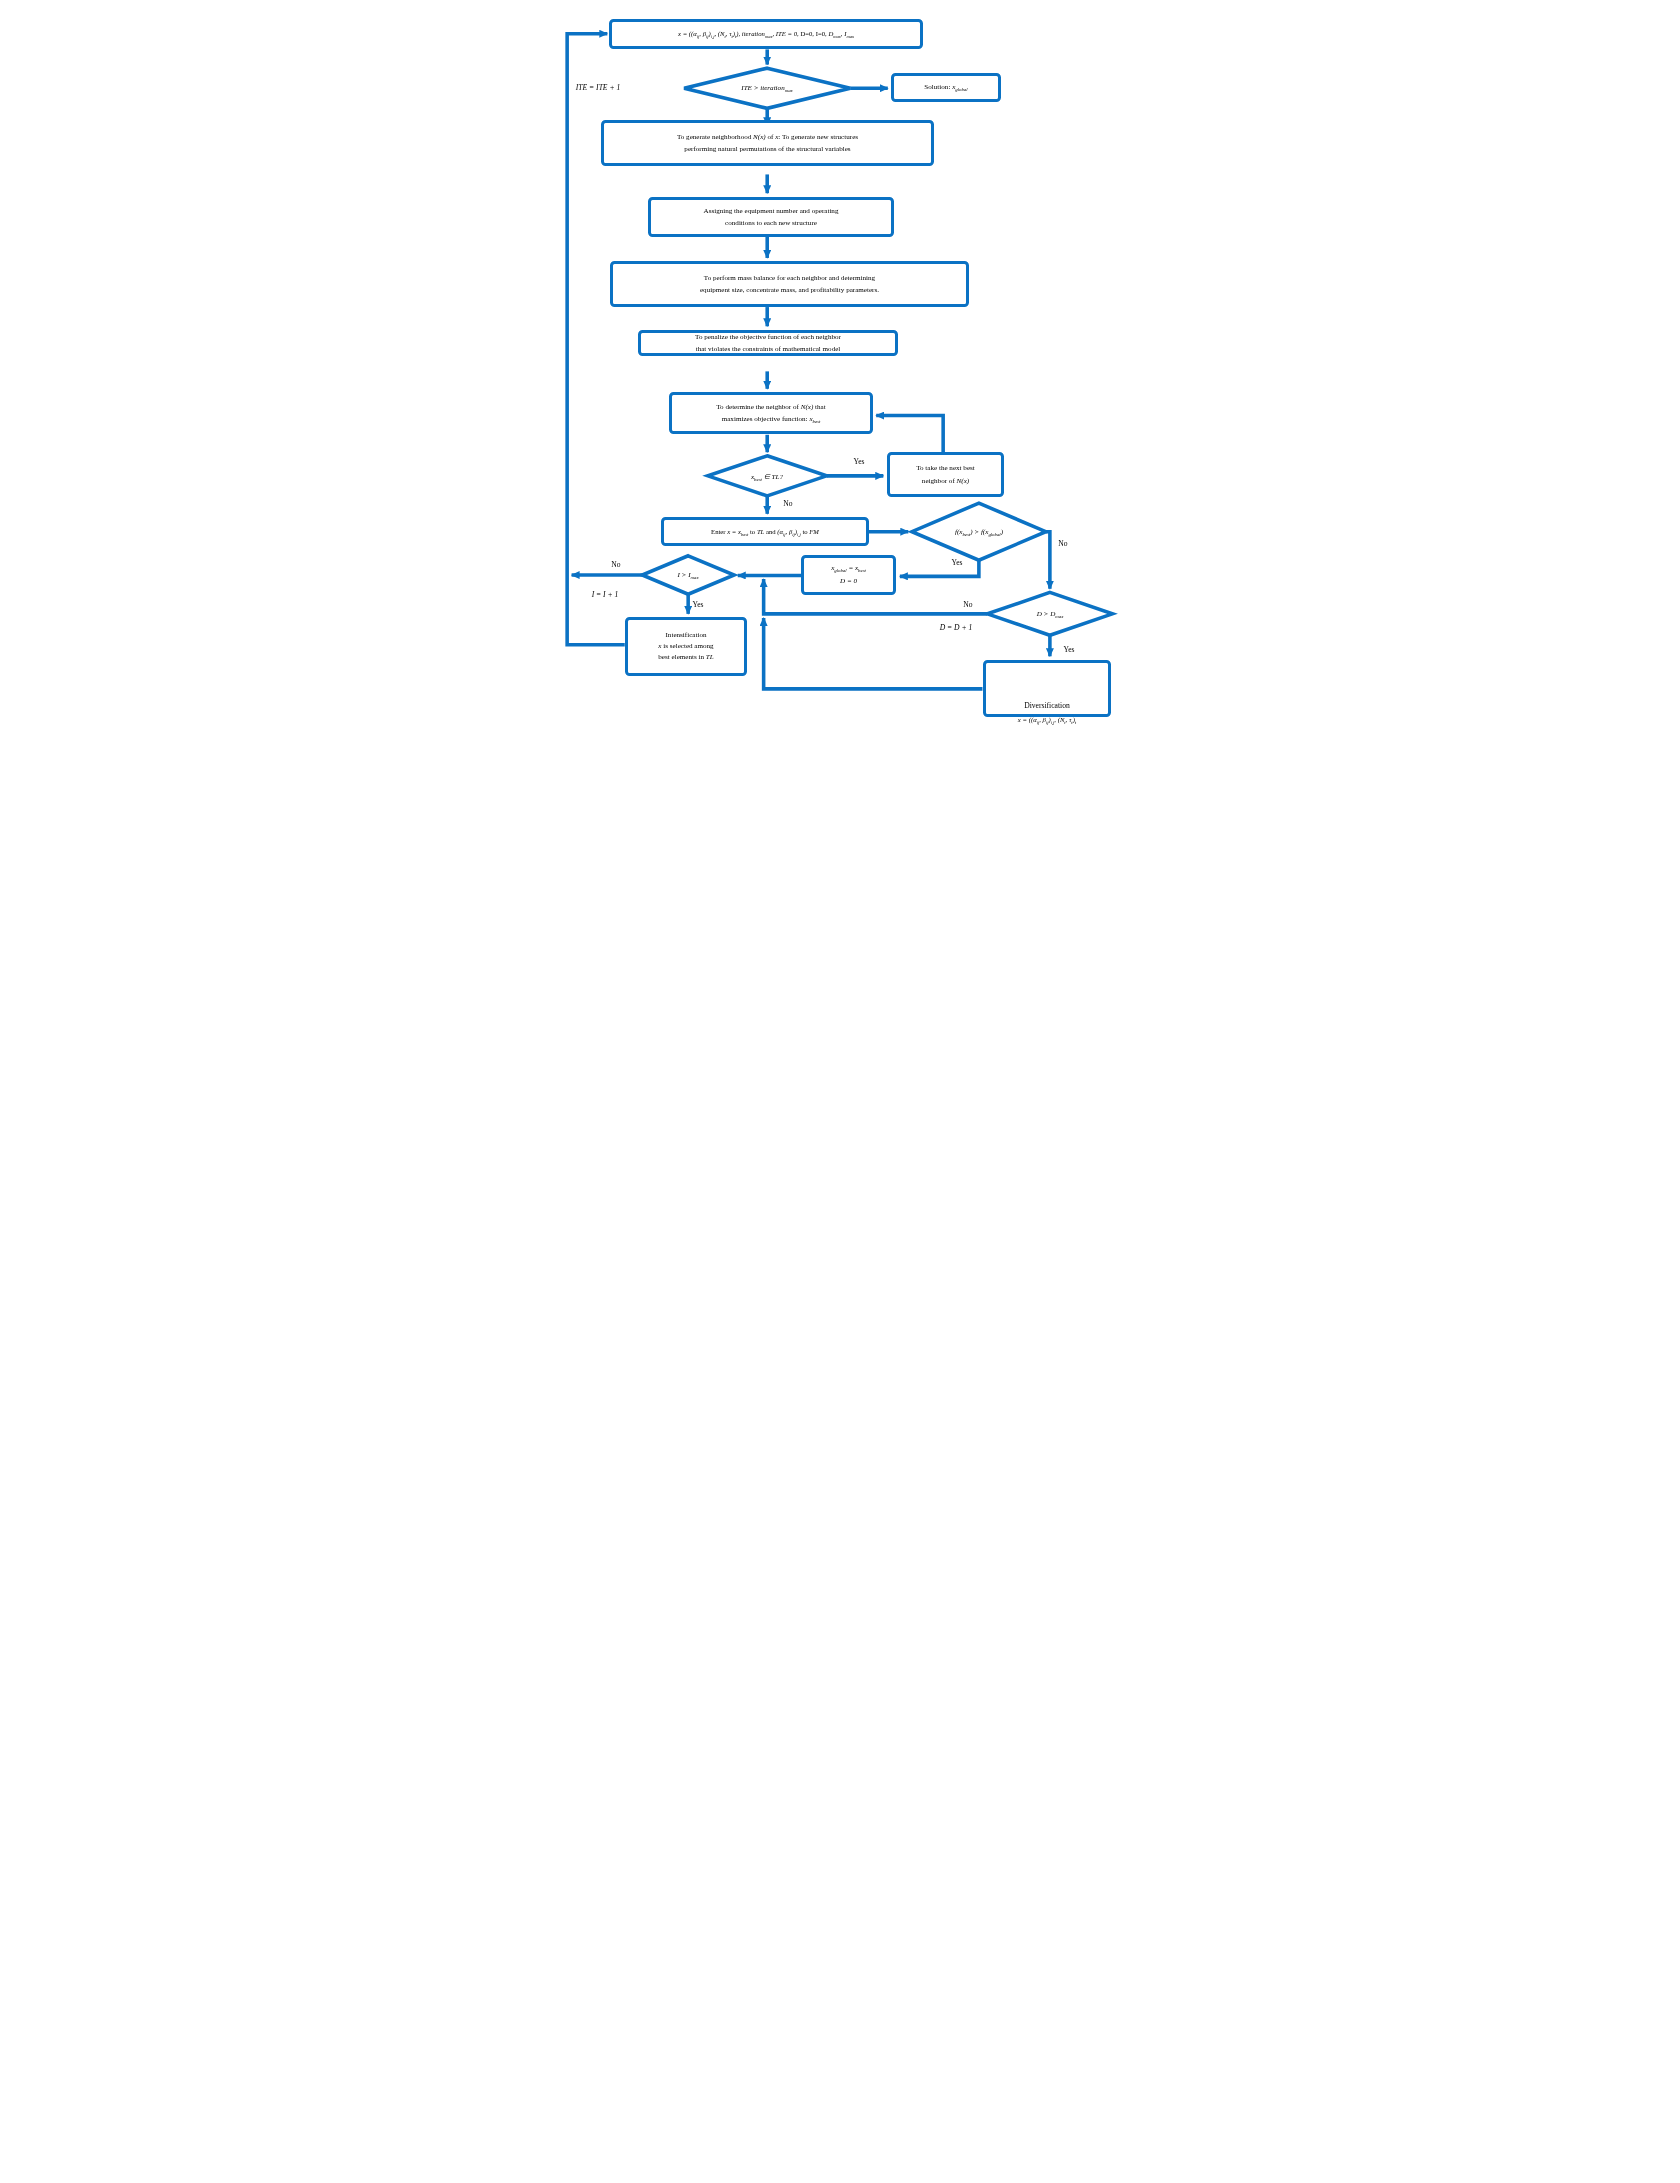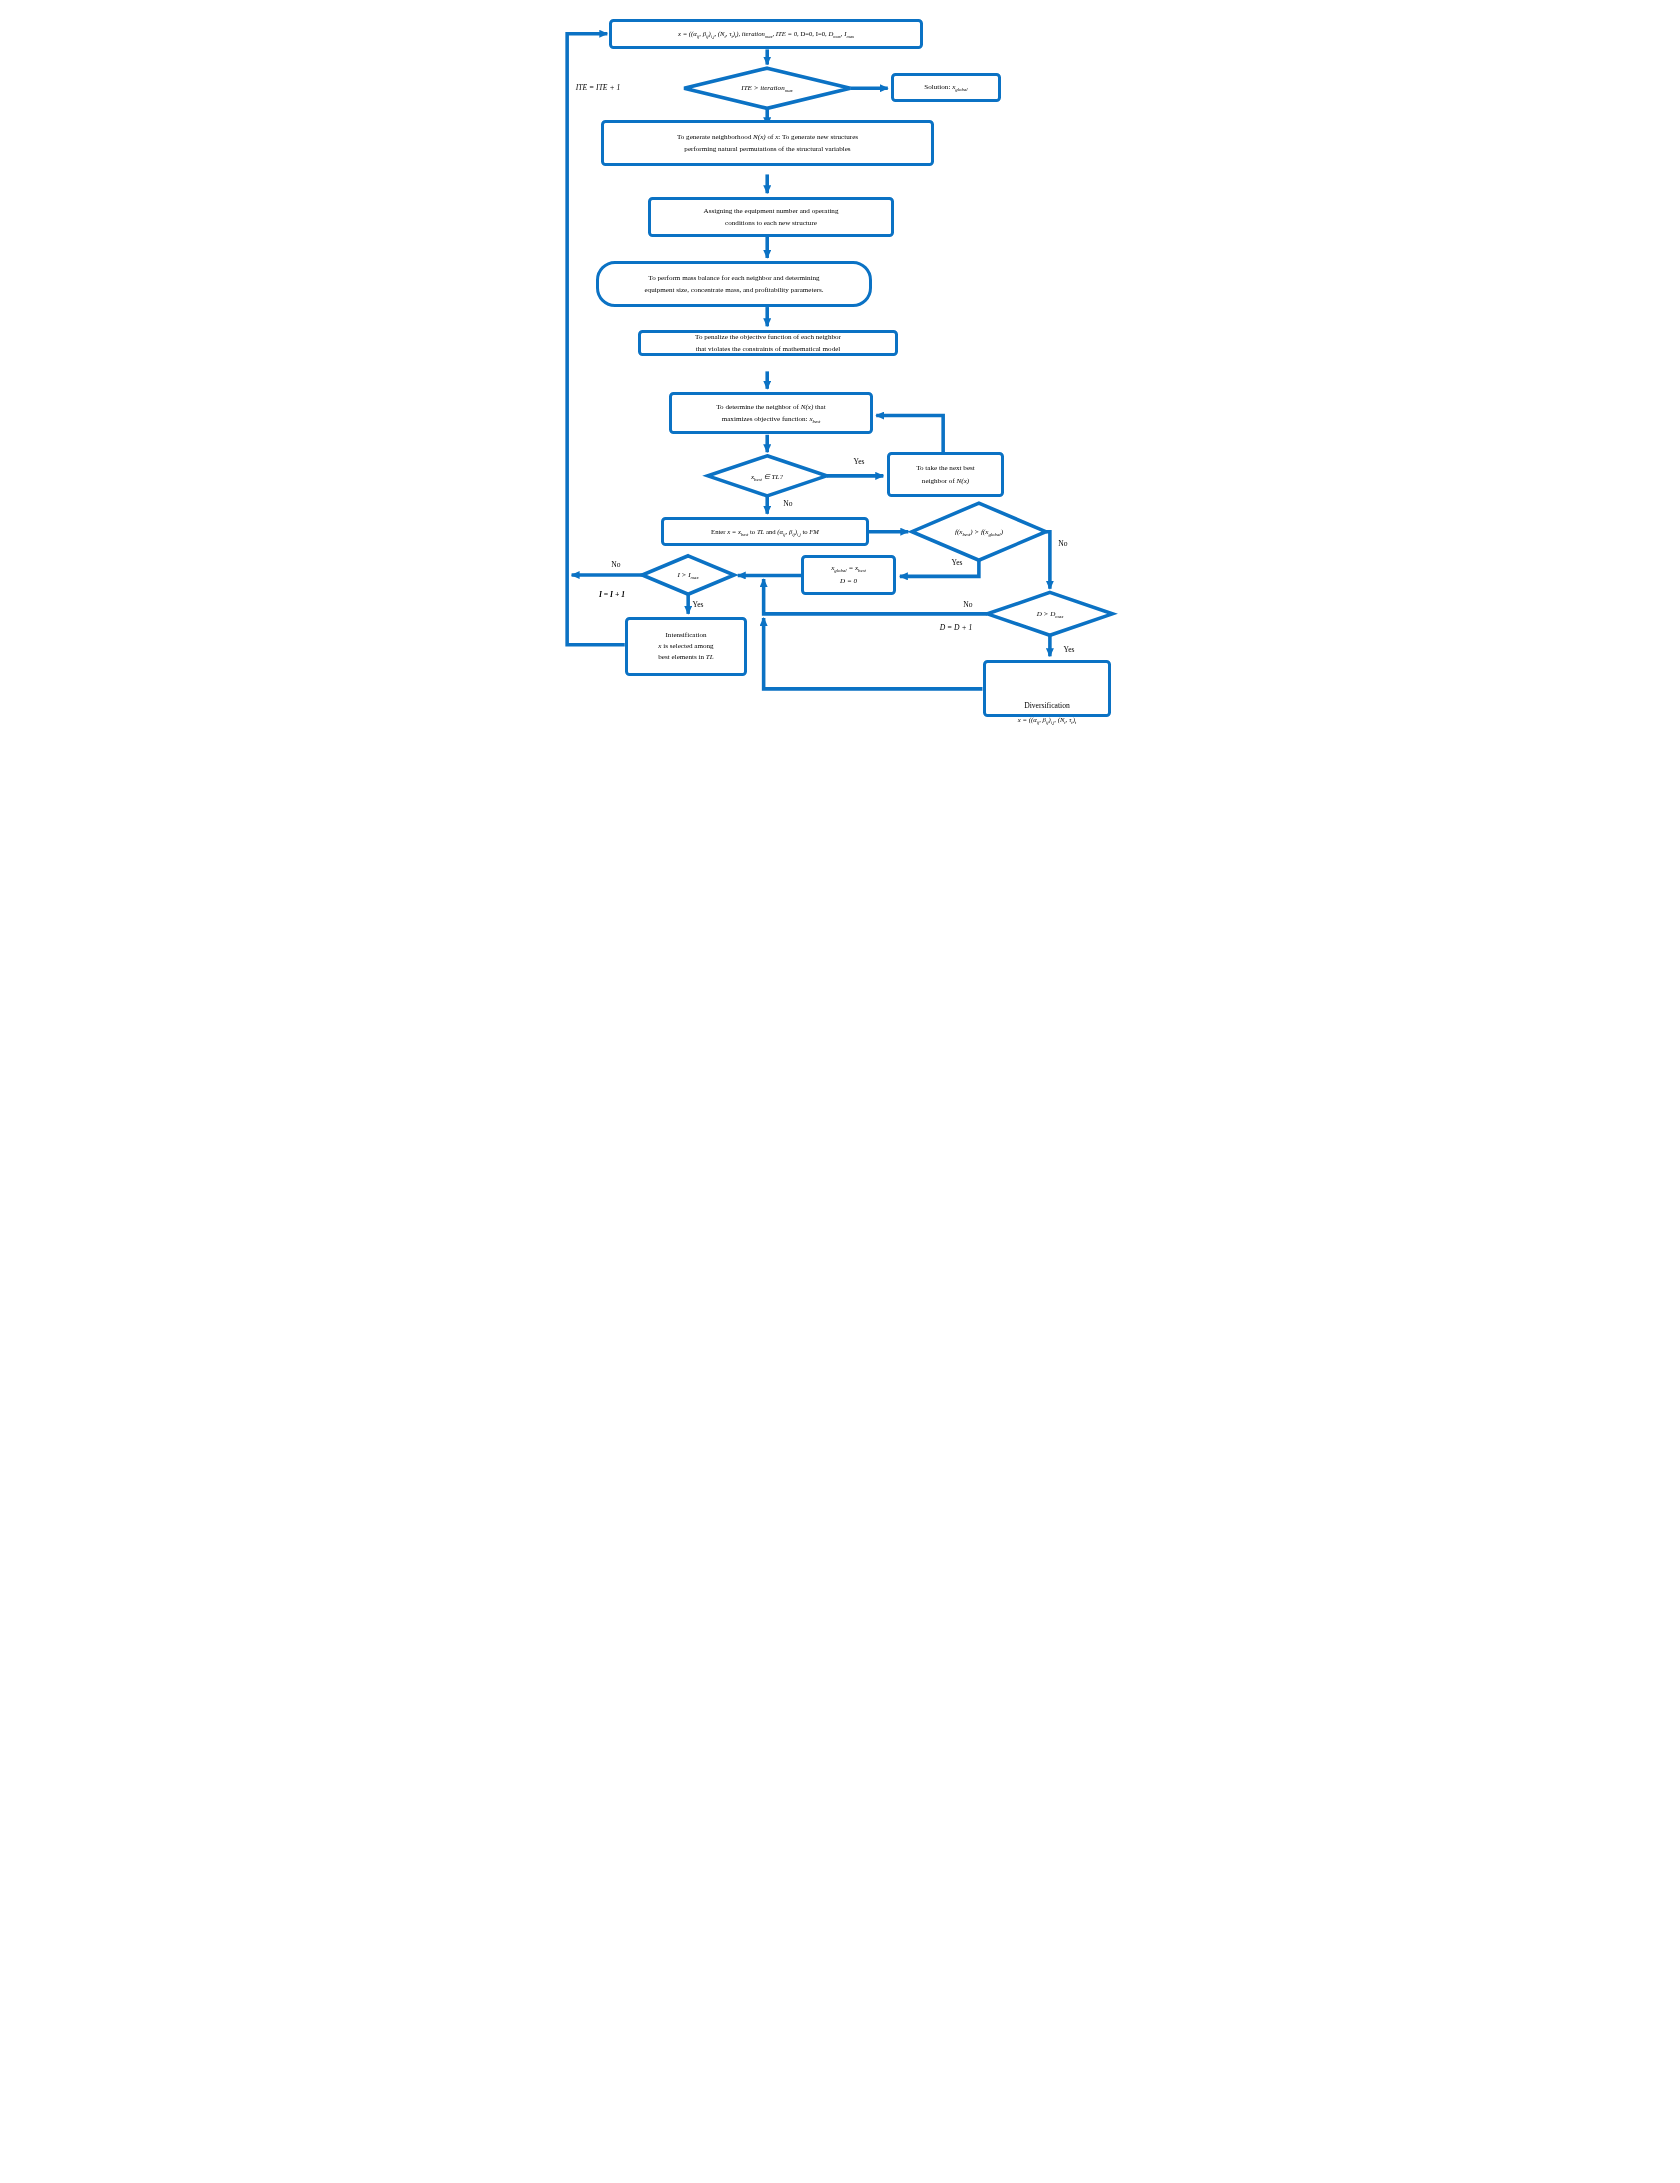--- a/index.html
+++ b/index.html
@@ -100,21 +100,21 @@
   <div class="box" style="left:41px;top:120px;width:333px;height:46px;">
     <div class="ln">To generate neighborhood <i>N(x)</i> of <i>x</i>: To generate new structures</div>
     <div class="ln">performing natural permutations of the structural variables</div>
   </div>
 
   <div class="box" style="left:88px;top:197px;width:246px;height:40px;">
     <div class="ln">Assigning the equipment number and operating</div>
     <div class="ln">conditions to each new structure</div>
   </div>
 
-  <div class="box" style="left:36px;top:261px;width:276px;height:46px;border-radius:19px;">
+  <div class="box" style="left:50px;top:261px;width:359px;height:46px;">
     <div class="ln">To perform mass balance for each neighbor and determining</div>
     <div class="ln">equipment size, concentrate mass, and profitability parameters.</div>
   </div>
 
   <div class="box" style="left:78px;top:330px;width:260px;height:26px;">
     <div class="ln">To penalize the objective function of each neighbor</div>
     <div class="ln">that violates the constraints of mathematical model</div>
   </div>
 
   <div class="box" style="left:109px;top:392px;width:204px;height:42px;">
@@ -153,19 +153,19 @@
   <div class="dtext" style="left:490px;top:614px;"><i>D &gt; D<sub>max</sub></i></div>
   <div class="dtext" style="left:128px;top:575px;"><i>I &gt; I<sub>max</sub></i></div>
 
   <div class="lbl math" style="left:38px;top:87px;"><i>ITE = ITE + 1</i></div>
   <div class="lbl" style="left:299px;top:461px;">Yes</div>
   <div class="lbl" style="left:228px;top:503px;">No</div>
   <div class="lbl" style="left:397px;top:562px;">Yes</div>
   <div class="lbl" style="left:503px;top:543px;">No</div>
   <div class="lbl" style="left:138px;top:604px;">Yes</div>
   <div class="lbl" style="left:56px;top:564px;">No</div>
-  <div class="lbl math" style="left:52px;top:594px;font-weight:bold;"><i>I = I + 1</i></div>
+  <div class="lbl math" style="left:45px;top:594px;"><i>I = I + 1</i></div>
   <div class="lbl" style="left:509px;top:649px;">Yes</div>
   <div class="lbl" style="left:408px;top:604px;">No</div>
   <div class="lbl math" style="left:396px;top:627px;"><i>D = D + 1</i></div>
 
 </div>
 
 
 </body></html>

